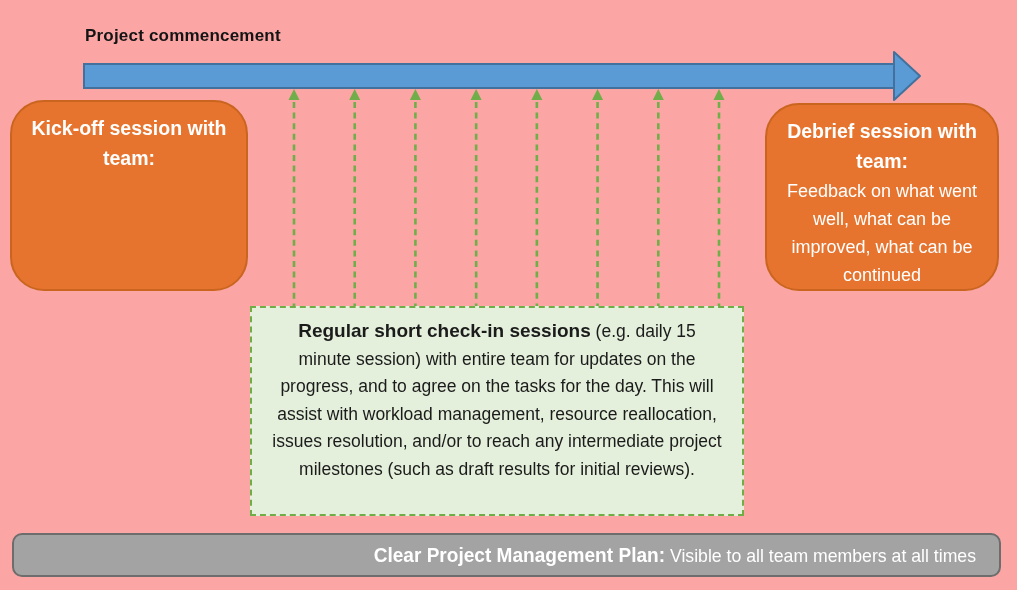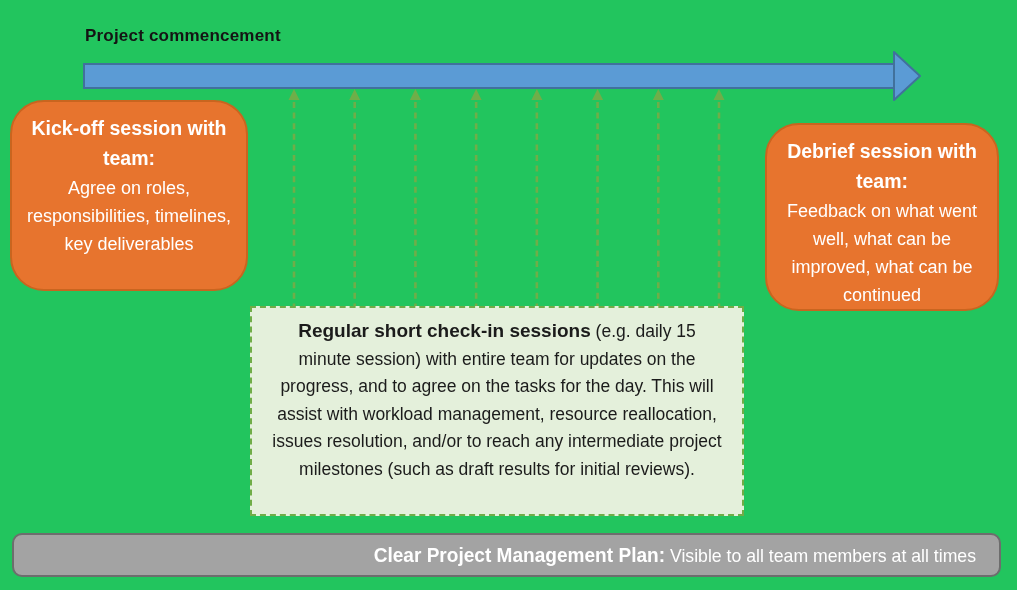--- a/index.html
+++ b/index.html
@@ -1,17 +1,17 @@
 <!DOCTYPE html>
 <html style="--blue-fill: #5B9BD5; --blue-border: #41719C; --orange-fill: #E7742E; --orange-border: #C9651F; --green: #6FAE49; --greenbox-fill: #E4F0DB; --greenbox-border: #70AD47; --gray-fill: #A3A3A3; --gray-border: #6D6D6D;"><head>
 <meta charset="utf-8">
 <style>
   html,body{margin:0;padding:0;background:#ffffff;}
   .canvas{
-    position:relative;width:1017px;height:590px;background:#22c55e;
+    position:relative;width:1017px;height:590px;background:#fca5a5;
     font-family:"Liberation Sans", sans-serif;overflow:hidden;
   }
   .tl-label{
     position:absolute;top:26px;font-size:17px;font-weight:bold;color:#141414;
     white-space:nowrap;letter-spacing:0.2px;
   }
   .tl-label.start{left:85px;}
   .tl-label.end{left:771px;}
   svg.timeline{position:absolute;left:83px;top:50px;z-index:1;}
   .shaft{fill:var(--blue-fill);stroke:var(--blue-border);stroke-width:2;}
@@ -19,21 +19,21 @@
   svg.checkins{position:absolute;left:284px;top:88px;z-index:0;}
   svg.checkins line{stroke:var(--green);stroke-width:2.6;stroke-dasharray:6 4.6;}
   svg.checkins polygon{fill:var(--green);}
   .obox{
     position:absolute;z-index:2;box-sizing:border-box;
     background:var(--orange-fill);border:2px solid var(--orange-border);
     border-radius:34px;color:#ffffff;text-align:center;
     padding:11px 10px 8px 10px;
   }
   .obox.kickoff{left:10px;top:100px;width:238px;height:191px;}
-  .obox.debrief{left:765px;top:103px;width:234px;height:188px;margin-top:20px;}
+  .obox.debrief{left:765px;top:103px;width:234px;height:188px;}
   .obox .btitle{font-size:19.5px;font-weight:bold;line-height:30px;}
   .obox .bbody{font-size:18px;line-height:28px;margin-top:1px;}
   .gbox{
     position:absolute;left:250px;top:306px;width:494px;height:210px;z-index:2;
     box-sizing:border-box;background:var(--greenbox-fill);
     border:2.5px dashed var(--greenbox-border);
     color:#1b1b1b;text-align:center;font-size:17.5px;line-height:27.5px;
     padding:9px 19px;
   }
   .gbox .bold{font-weight:bold;font-size:19px;}
@@ -74,21 +74,20 @@
       <polygon points="308.07142857142856,12 319.07142857142856,12 313.57142857142856,1"></polygon>
       <line x1="313.57142857142856" y1="14" x2="313.57142857142856" y2="219"></line>
       <polygon points="368.7857142857143,12 379.7857142857143,12 374.2857142857143,1"></polygon>
       <line x1="374.2857142857143" y1="14" x2="374.2857142857143" y2="219"></line>
       <polygon points="429.5,12 440.5,12 435,1"></polygon>
       <line x1="435" y1="14" x2="435" y2="219"></line>
     </svg>
 
   <div class="obox kickoff">
     <div class="btitle">Kick-off session with team:</div>
-    <div class="bbody">Agree on roles, responsibilities, timelines, key deliverables</div>
   </div>
 
   <div class="obox debrief">
     <div class="btitle">Debrief session with team:</div>
     <div class="bbody">Feedback on what went well, what can be improved, what can be continued</div>
   </div>
 
   <div class="gbox"><span class="bold">Regular short check-in sessions</span><span> (e.g. daily 15 minute session) with entire team for updates on the progress, and to agree on the tasks for the day. This will assist with workload management, resource reallocation, issues resolution, and/or to reach any intermediate project milestones (such as draft results for initial reviews).</span></div>
 
   <div class="footer">

